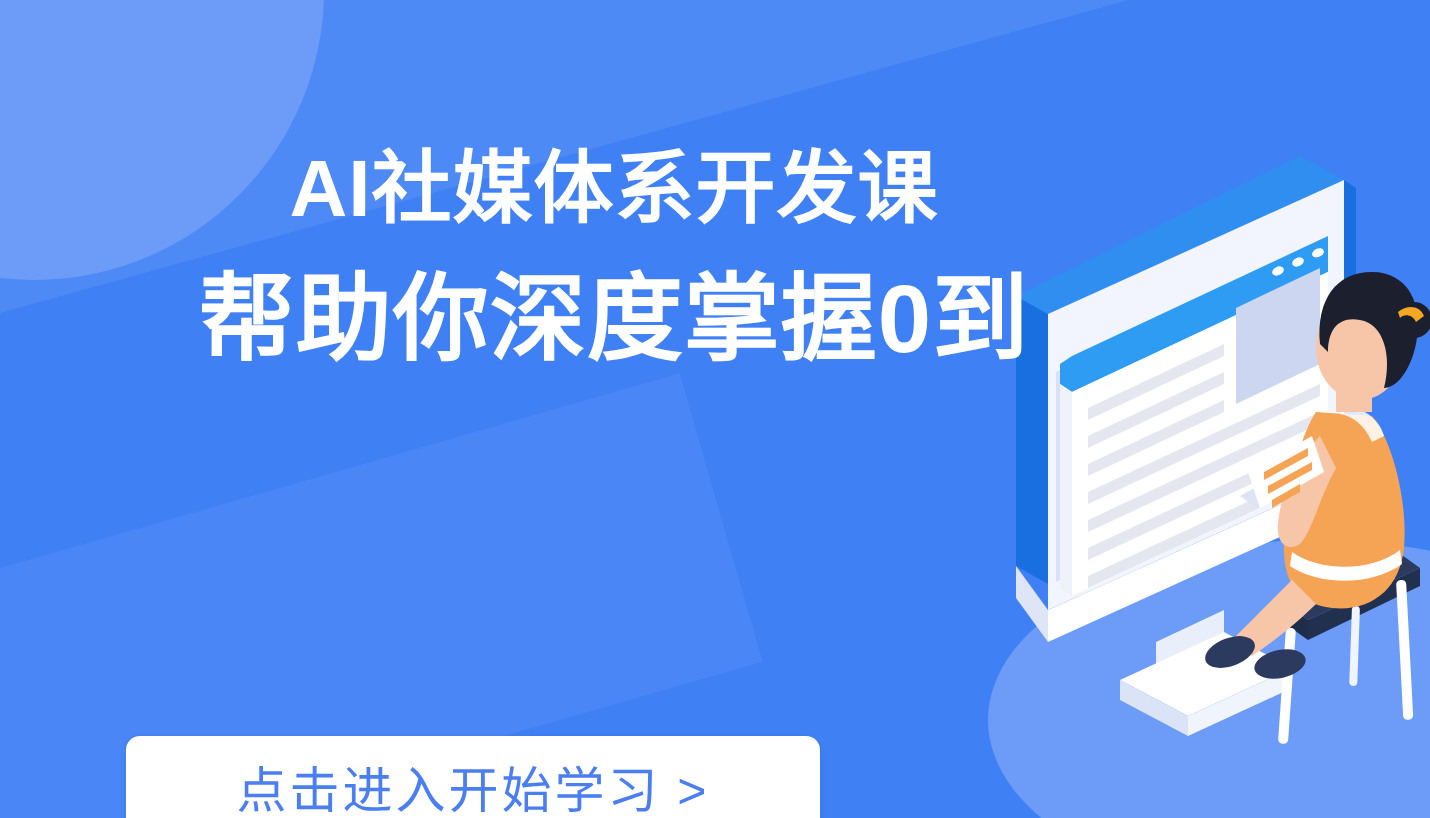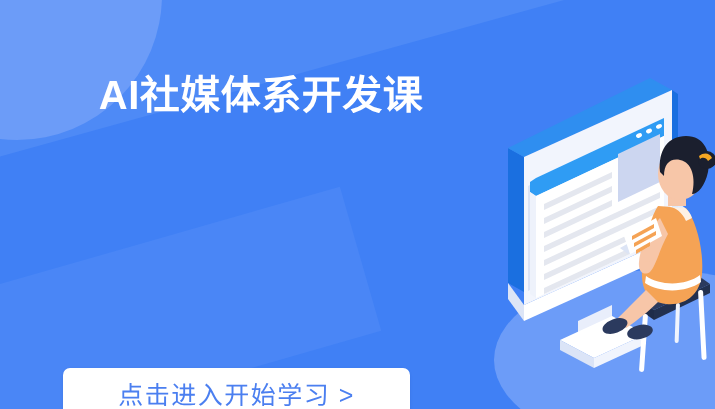--- a/index.html
+++ b/index.html
@@ -64,20 +64,21 @@
   }
 
   
   .headline {
     position: absolute;
     left: 0;
     top: 74px;
     width: 522px;
     text-align: center;
     z-index: 6;
+    padding-left: 46px;
   }
   .line {
     color: #ffffff;
     font-weight: bold;
     letter-spacing: 0.5px;
     white-space: nowrap;
     line-height: 1.05;
   }
   .line-1 {
     font-size: 40px;
@@ -131,20 +132,21 @@
 <div id="banner">
 
   <div class="bg-base"></div>
   <div class="bg-diag-1"></div>
   <div class="bg-diag-2"></div>
   <div class="bg-circle-tl"></div>
   <div class="bg-ellipse-floor"></div>
 
   <div class="headline">
     <div class="line line-1">AI社媒体系开发课</div>
+    <div class="line line-2">帮助你深度掌握0到</div>
   </div>
 
   <div class="cta">
     <span class="cta-label">点击进入开始学习 &gt;</span>
   </div>
 
   <div class="illustration">
     <svg width="215" height="300" viewBox="0 0 215 300" xmlns="http://www.w3.org/2000/svg">
 
       <g>

